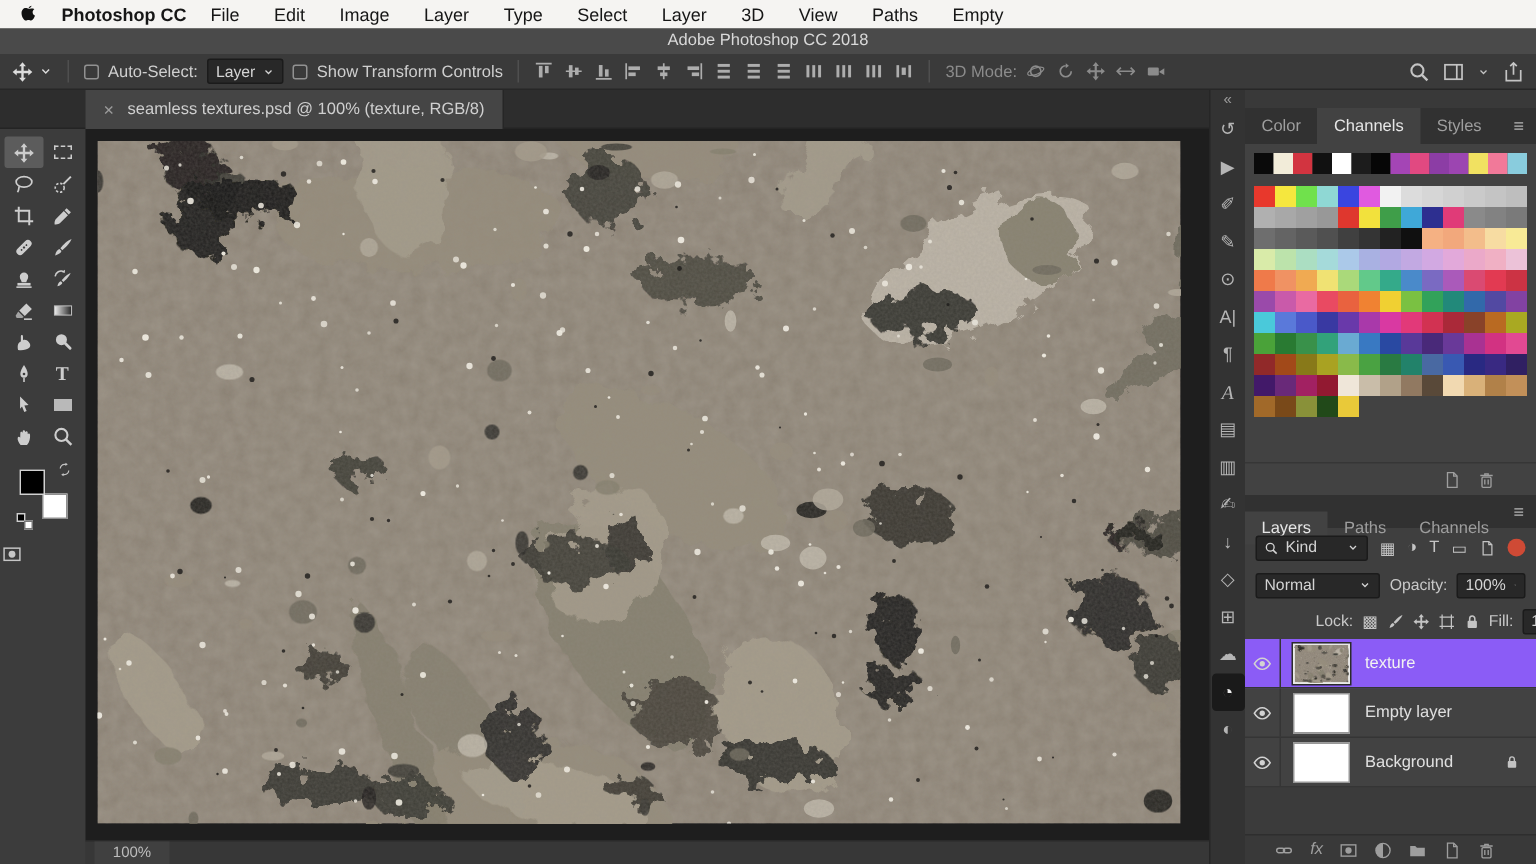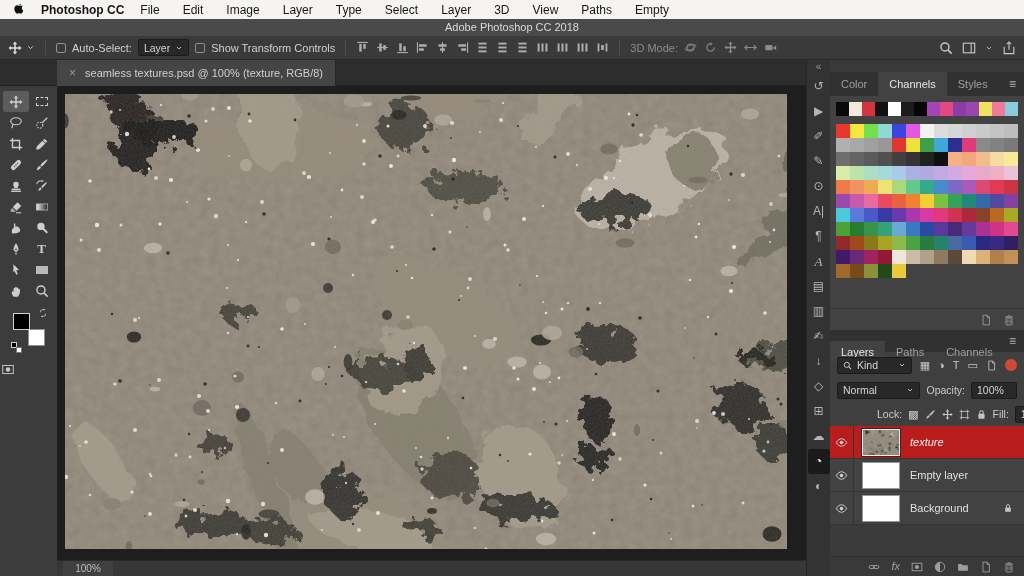--- a/index.html
+++ b/index.html
@@ -89,21 +89,21 @@
   .ptab.active { background:#424242; color:#e6e6e6; }
   .pmenu { margin-left:auto; padding-right:8px; color:#b3b3b3; font-size:12px; }
 
   .swpanel { top:12px; height:258px; background:#424242; }
   .swbody { padding:6px 6px 0 6px; }
   #sw-recent { display:grid; grid-template-columns:repeat(14,13px); margin-bottom:8px; }
   #sw-recent .sw { width:13px; height:14px; }
   #sw-grid { display:grid; grid-template-columns:repeat(13,14px); }
   #sw-grid .sw { width:14px; height:14px; }
   .pfoot { position:absolute; bottom:0; left:0; width:100%; height:22px; border-top:1px solid #363636;
-           display:flex; justify-content:flex-end; align-items:center; gap:11px; padding-right:9px;
+           display:flex; justify-content:flex-end; align-items:center; gap:11px; padding-right:27px;
            color:#9e9e9e; }
   .pfoot .fx { font-style:italic; font-size:11px; line-height:11px; }
 
   .lypanel { top:270px; height:246px; background:#3f3f3f; }
   .lypanel .ptabs { height:22px; }
   .lypanel .ptab { line-height:22px;margin-top:21px; }
   .lyrow { display:flex; align-items:center; padding:0 7px; font-size:10.5px; color:#c9c9c9; }
   .lyrow.filterrow { height:26px; gap:8px; }
   .kind-dd { width:86px; }
   .kind-dd .lbl { flex:1; text-align:left; }
@@ -113,21 +113,21 @@
   .blend-dd { width:116px; }
   .blend-dd .lbl { flex:1; text-align:left; }
   .mini-dd { width:46px; }
   .mini-dd .lbl { flex:1; text-align:right; }
   .lyrow.lockrow { height:24px; gap:6px;margin-left:40px; }
   #ly-lockicons { display:inline-flex; align-items:center; gap:6px; color:#c4c4c4; font-size:11px; }
   .locklbl { color:#c9c9c9; }
   .filllbl { margin-left:auto; }
   .lylist { position:absolute; top:96px; bottom:20px; left:0; width:100%; background:#3b3b3b; overflow:hidden; }
   .lrow { height:33px; display:flex; align-items:center; background:#424242; border-bottom:1px solid #353535; }
-  .lrow.selected { background:#b91c1c;font-style:italic; }
+  .lrow.selected { background:#8b5cf6; }
   .eyecell { width:24px; height:100%; display:flex; align-items:center; justify-content:center;
              border-right:1px solid #353535; color:#d2d2d2; flex:none; }
   .thumb { width:38px; height:27px; margin:0 10px 0 8px; background:#ffffff; border:1px solid #979797;
            flex:none; overflow:hidden; }
   .lrow.selected .thumb { border-color:#e9e9e9; outline:1px solid #2b2b2b; }
   .thumb svg { display:block; }
   .lname { font-size:11px; color:#e0e0e0; }
   .lrow.selected .lname { color:#f2f2f2; }
   .llock { margin-left:auto; margin-right:11px; color:#c3c3c3; }
   .lypanel .pfoot { height:20px; background:#393939; border-top:1px solid #2e2e2e; }

